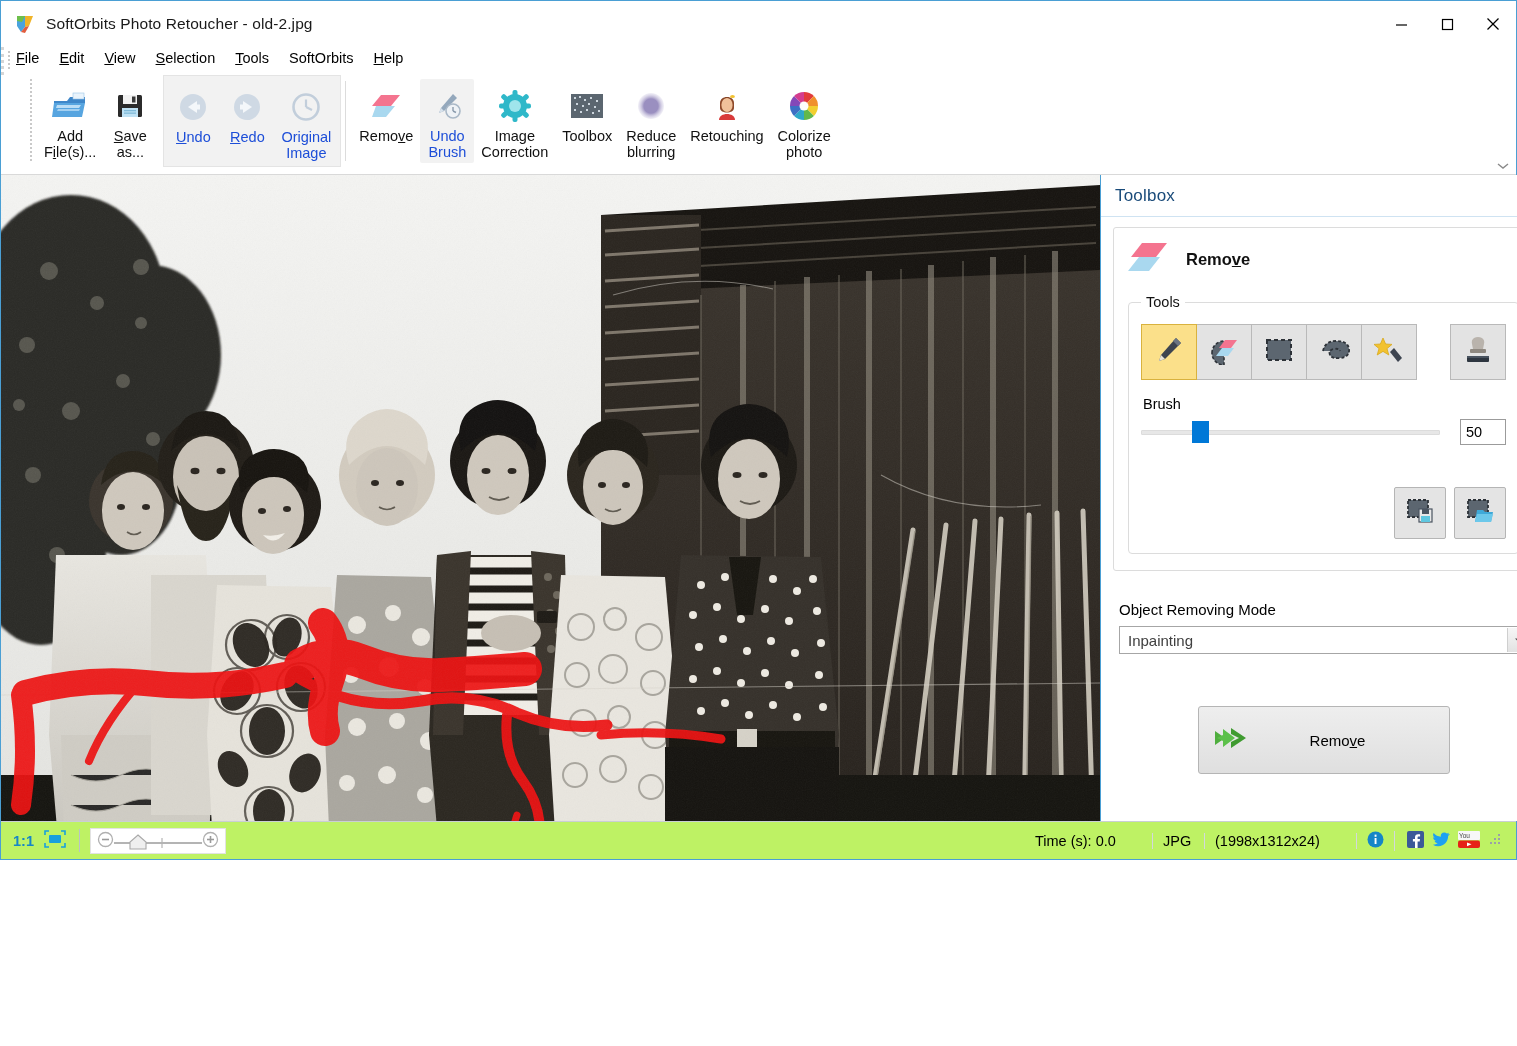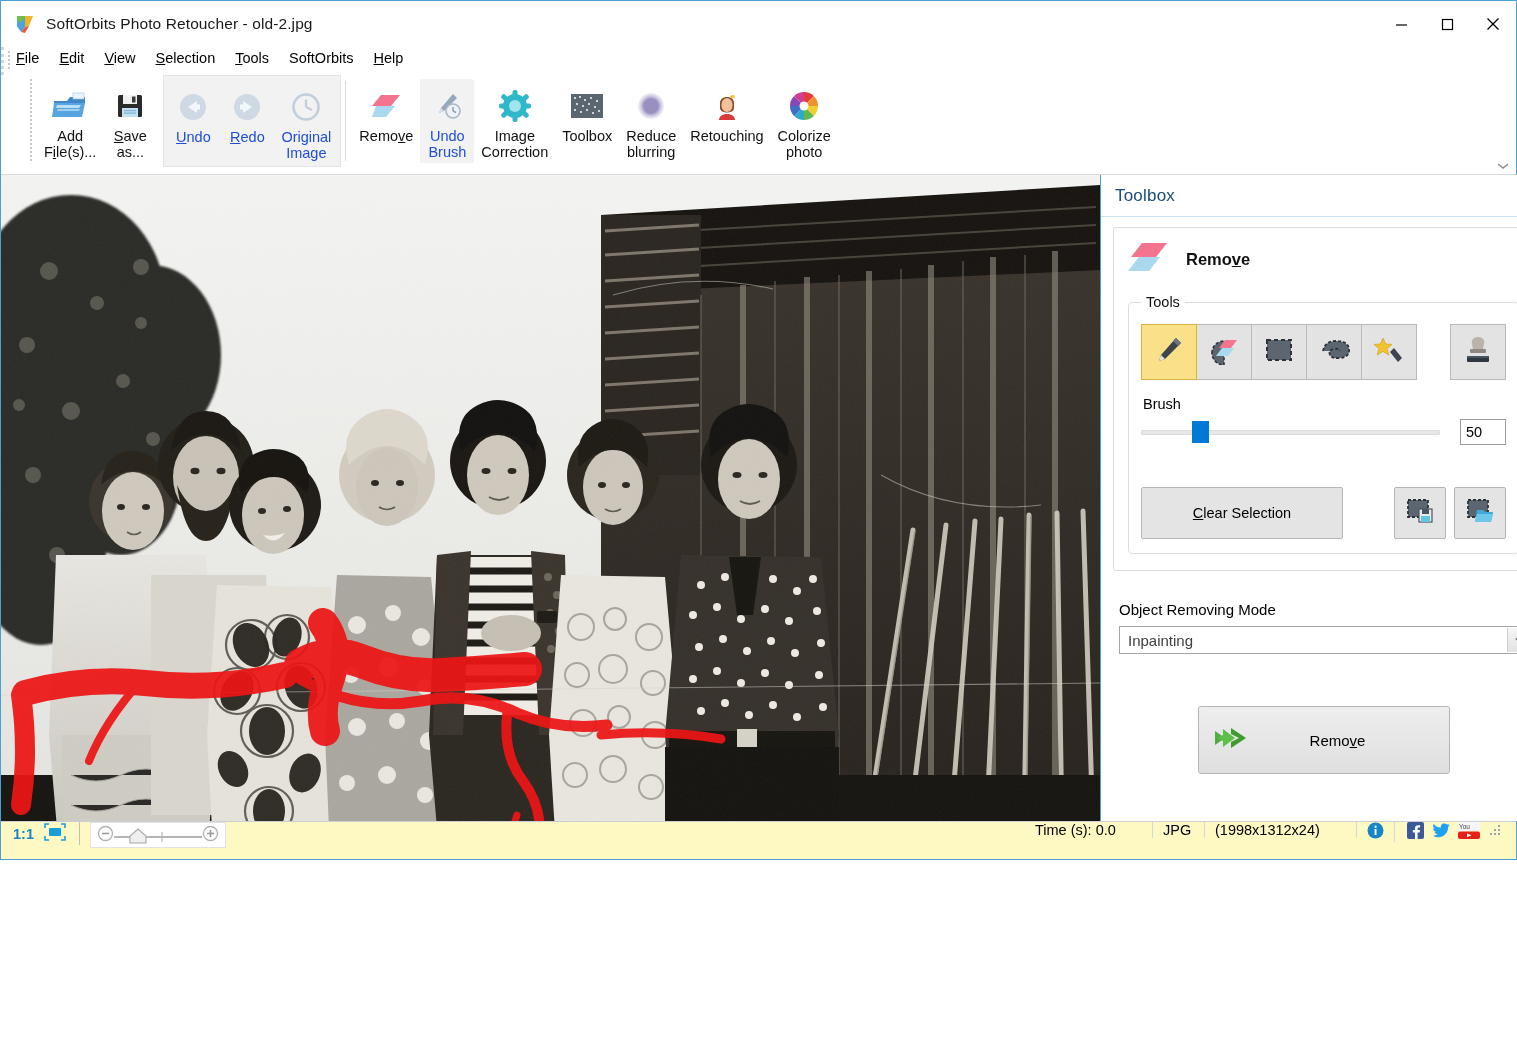--- a/index.html
+++ b/index.html
@@ -176,21 +176,21 @@
     width:252px; height:68px; background:linear-gradient(#eeeeee,#dfdfdf);
     border:1px solid #b5b5b5; border-radius:3px;
     display:flex; align-items:center; cursor:default; position:relative;
   }
   .btn-remove .ra-ico { margin-left:14px; }
   .btn-remove .ra-txt { flex:1 1 auto; text-align:center; font-size:15px; padding-right:22px; }
   .btn-remove .ra-txt u { text-decoration:underline; }
 
   
   .statusbar {
-    height:38px; flex:0 0 38px; background:#fef9c3; display:flex; align-items:flex-start;
+    height:38px; flex:0 0 38px; background:#bef264; display:flex; align-items:center;
     border-top:1px solid #c9cfd4; font-size:14.5px;
   }
   .sb-cell { display:flex; align-items:center; padding:0 10px; border-right:1px solid #d3d8dc; }
   .sb-zoomgrp { display:flex; align-items:center; gap:9px; padding:0 12px; border-right:1px solid #b9c2c8; }
   .sb-11 { color:#1686c7; font-weight:bold; font-size:14.5px; }
   .sb-slider-box { background:#fff; border:1px solid #e2e2e2; height:26px; display:flex; align-items:center; padding:0 6px; margin:0 10px; }
   .sb-flex { flex:1 1 auto; border-right:1px solid #d3d8dc; }
   .sb-social { display:flex; align-items:center; gap:8px; padding:0 12px; }
   .sb-grip { width:14px; align-self:flex-end; margin-bottom:2px; margin-right:2px; }
 </style>
@@ -872,23 +872,20 @@
           <div class="radius-label">Brush</div>
           <div class="radius-row">
             <div class="slider">
               <div class="track"></div>
               <div class="thumb"></div>
             </div>
             <div class="radius-value">50</div>
           </div>
 
           <div class="bottom-row">
-            <div class="btn-clear">
-                <span><u>C</u>lear Selection</span>
-              </div>
             <div class="sel-io">
               <div class="icon-btn">
                 <span>
                   <svg width="28" height="26" viewBox="0 0 28 26">
                     <rect x="2" y="2" width="20" height="17" fill="#5c6670"></rect>
                     <rect x="2" y="2" width="20" height="17" fill="none" stroke="#2d3238" stroke-width="1.8" stroke-dasharray="3 2"></rect>
                     <rect x="13" y="11" width="13" height="13" fill="#e8e8e8" stroke="#4a5460" stroke-width="1.2"></rect>
                     <rect x="16" y="11" width="7" height="5" fill="#4a5460"></rect>
                     <rect x="15" y="18" width="9" height="6" fill="#5fc7e0"></rect>
                   </svg>

